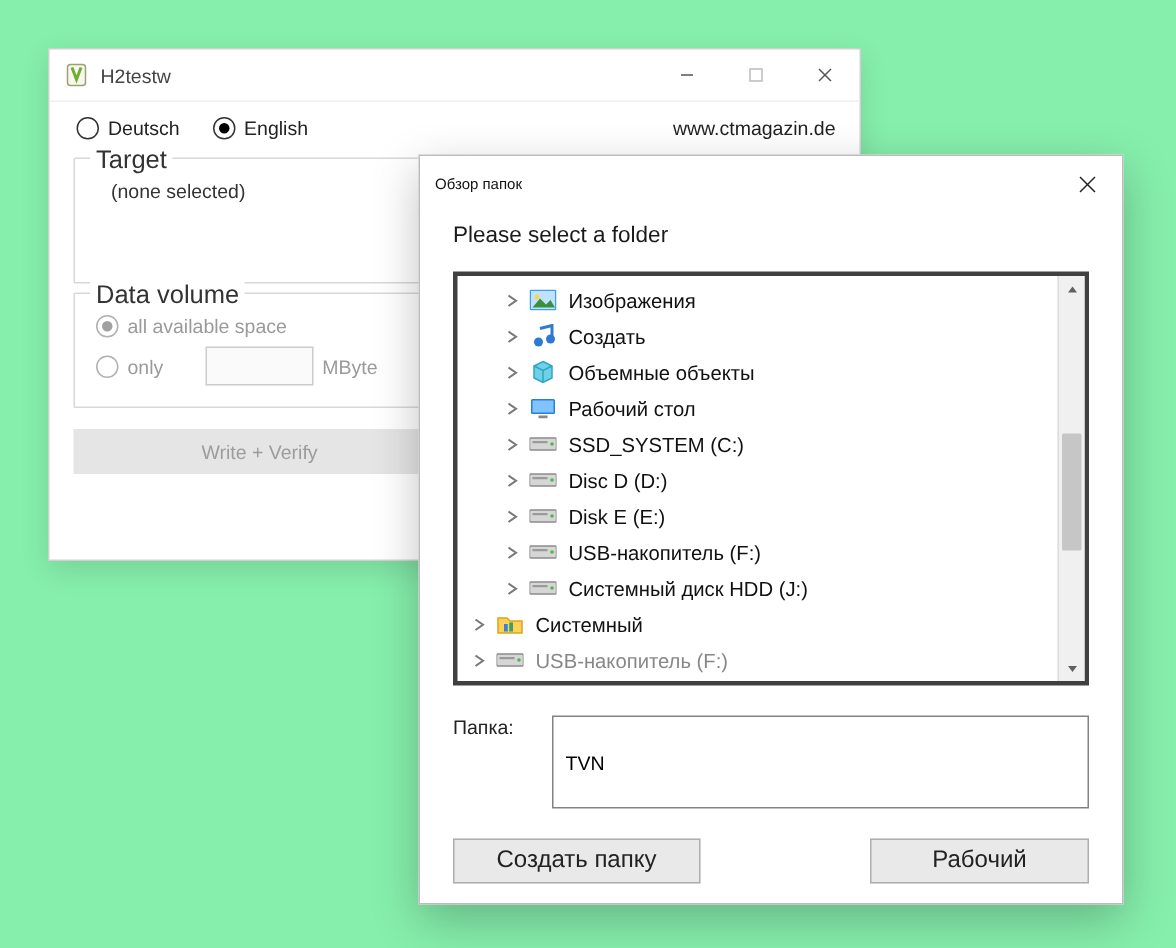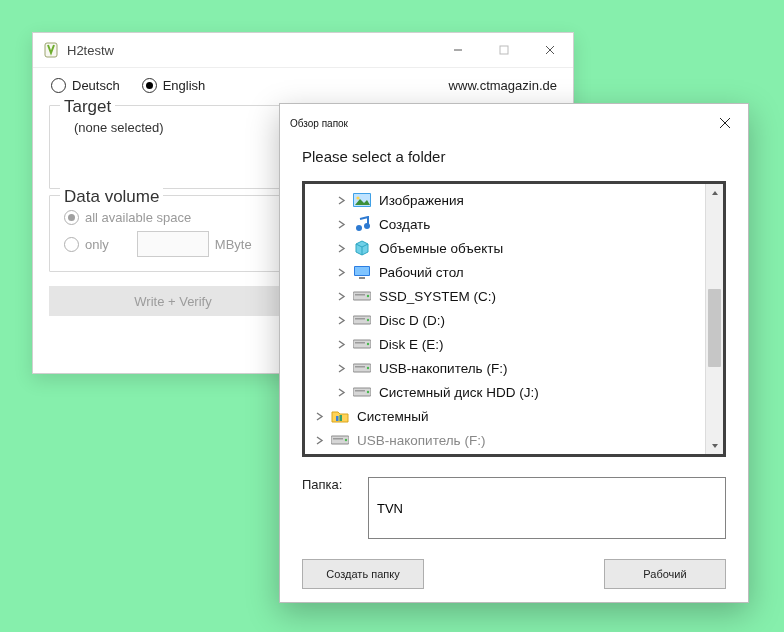--- a/index.html
+++ b/index.html
@@ -45,21 +45,21 @@
   .ficon{width:18px;height:16px;margin-right:8px;display:inline-flex;align-items:center;justify-content:center}
   .cutoff{color:#888}
   .vscroll{width:17px;background:#f0f0f0;border-left:1px solid #dcdcdc;display:flex;flex-direction:column}
   .sarrow{height:17px;display:flex;align-items:center;justify-content:center;color:#606060}
   .strack{flex:1;position:relative}
   .sthumb{position:absolute;left:2px;right:2px;top:88px;height:78px;background:#c6c6c6;border-radius:1px}
   .fieldrow{display:flex;align-items:flex-start;margin:20px 22px 0 22px}
   .fieldlabel{width:66px}
   .textfield{flex:1;height:24px;border:1px solid #828282;padding:18px 8px;font:inherit}
   .dlgbtnrow{display:flex;align-items:center;margin:20px 22px 0 22px;gap:12px}
-  .pushbtn{height:28px;padding:0 16px;min-width:88px;background:#e9e9e9;border:1px solid #aeaeae;display:flex;align-items:center;justify-content:center;font-size:11px;cursor:pointer}
+  .pushbtn{height:28px;padding:0 28px;min-width:88px;background:#e9e9e9;border:1px solid #aeaeae;display:flex;align-items:center;justify-content:center;font-size:16px;cursor:pointer}
   .pushbtn.default{border:2px solid #0078d7;background:#e9e9e9}
   .spacer{flex:1}
 </style>
 </head>
 <body>
 
 <div class="stage">
 
   <div class="win-main">
     <div class="titlebar">

